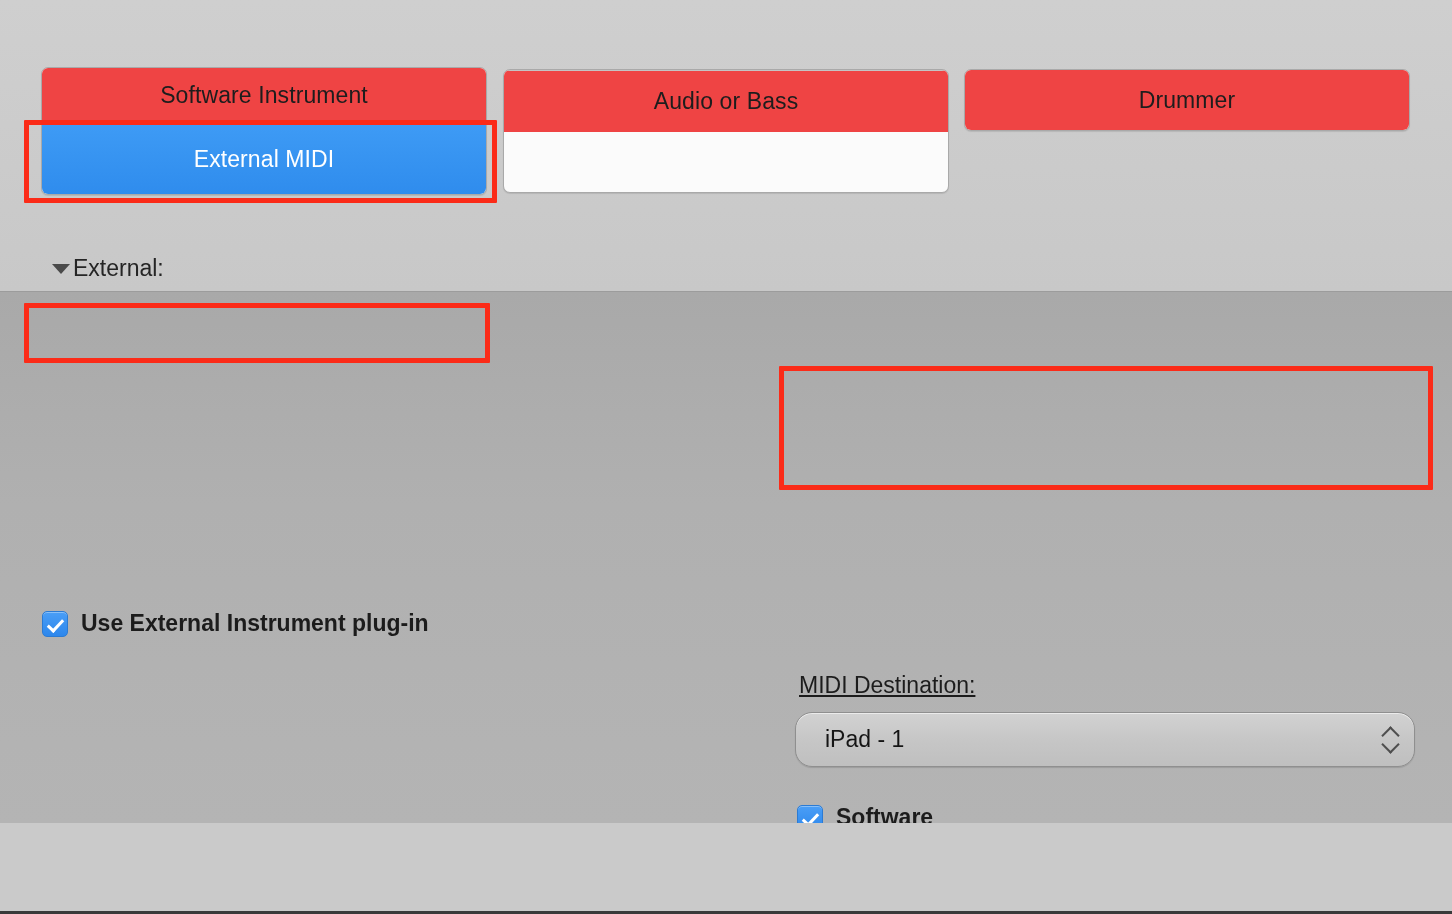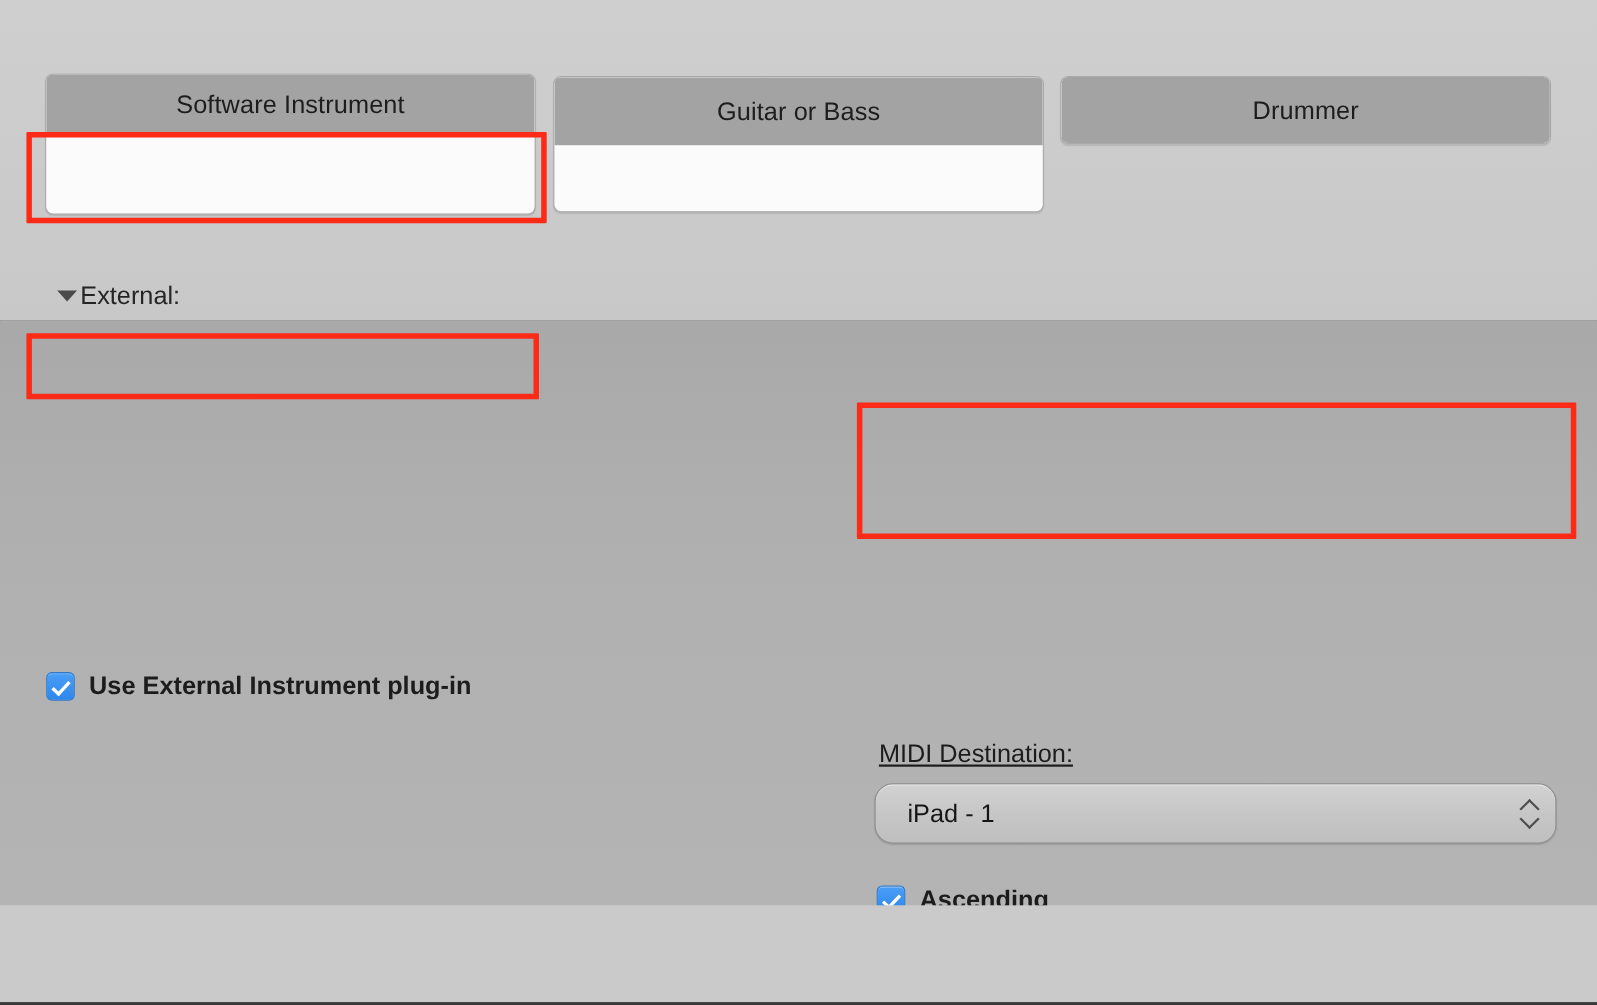--- a/index.html
+++ b/index.html
@@ -60,21 +60,21 @@
 
   .type-item {
     display: flex;
     align-items: center;
     justify-content: center;
     height: 61px;
     font-size: 23px;
     color: #1d1d1d;
     letter-spacing: 0.1px;
     cursor: default;
-    background: #a3a3a3;
+    background: #ef4444;
   }
   .type-item.divided { border-top: 1px solid #c4c4c4; }
   .type-item.selected {
     background: linear-gradient(to bottom, #3e9bf5 0%, #2f8ced 100%);
     color: #ffffff;
     border-top: 1px solid transparent;
   }
   .type-group.left .type-item:first-child { height: 55px; }
   .type-group.left .type-item.selected { height: 70px; }
 
@@ -229,24 +229,25 @@
 
 <div id="dialog">
 
   <div class="edge-left"></div>
   <div class="edge-right"></div>
 
   <div class="type-area">
 
     <div class="type-group left">
       <div class="type-item">Software Instrument</div>
+      <div class="type-item selected">External MIDI</div>
     </div>
 
     <div class="type-group mid">
-      <div class="type-item divided">Guitar or Bass</div>
+      <div class="type-item divided">Audio or Bass</div>
     </div>
 
     <div class="type-group right">
       <div class="type-item">Drummer</div>
     </div>
 
     <div class="details-row">
       <span class="disclosure-tri"></span>
       <span class="details-label">External:</span>
     </div>
@@ -264,21 +265,21 @@
     <div class="popup pop-midi-dest">
       <span class="popup-value">iPad - 1</span>
       <span class="popup-arrows">
         <span class="ch up"></span>
           <span class="ch down"></span>
       </span>
     </div>
 
     <div class="chk-row chk-asc-1">
       <span class="cbox on"></span>
-      <span class="chk-label">Ascending</span>
+      <span class="chk-label">Software</span>
     </div>
 
     <div class="field-label lbl-audio-in">Audio Input:</div>
 
     <div class="popup pop-audio-in">
       
       
     </div>
 
     <div class="field-label lbl-audio-out">Audio Output:</div>

